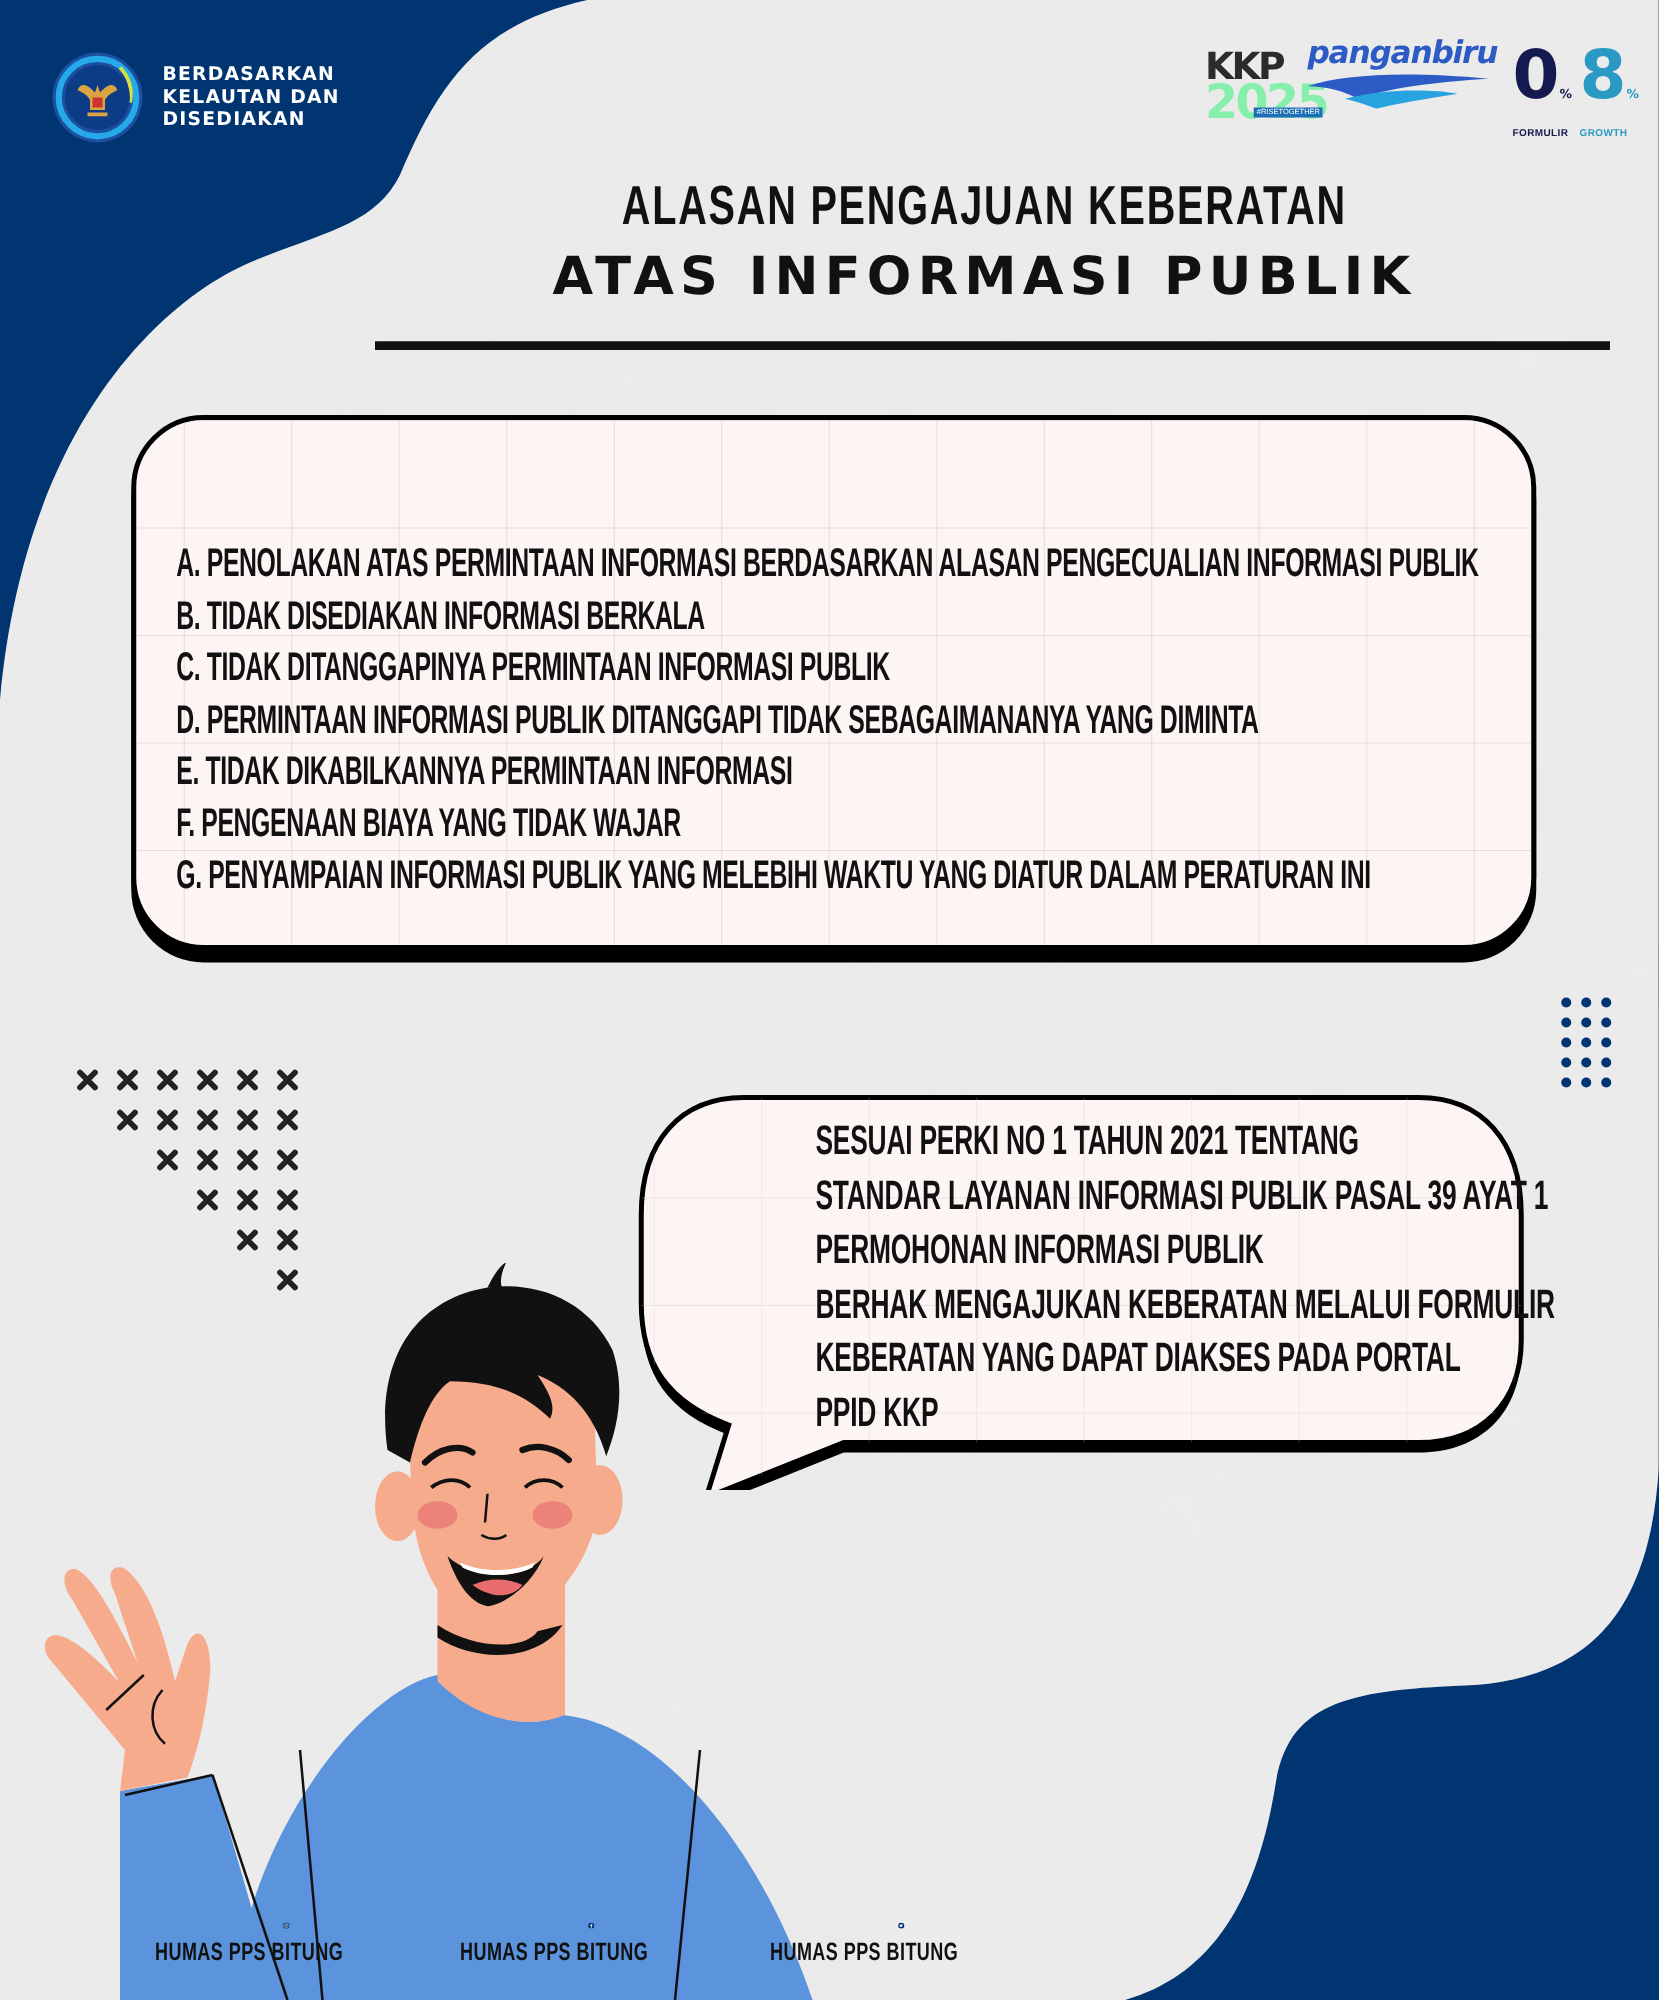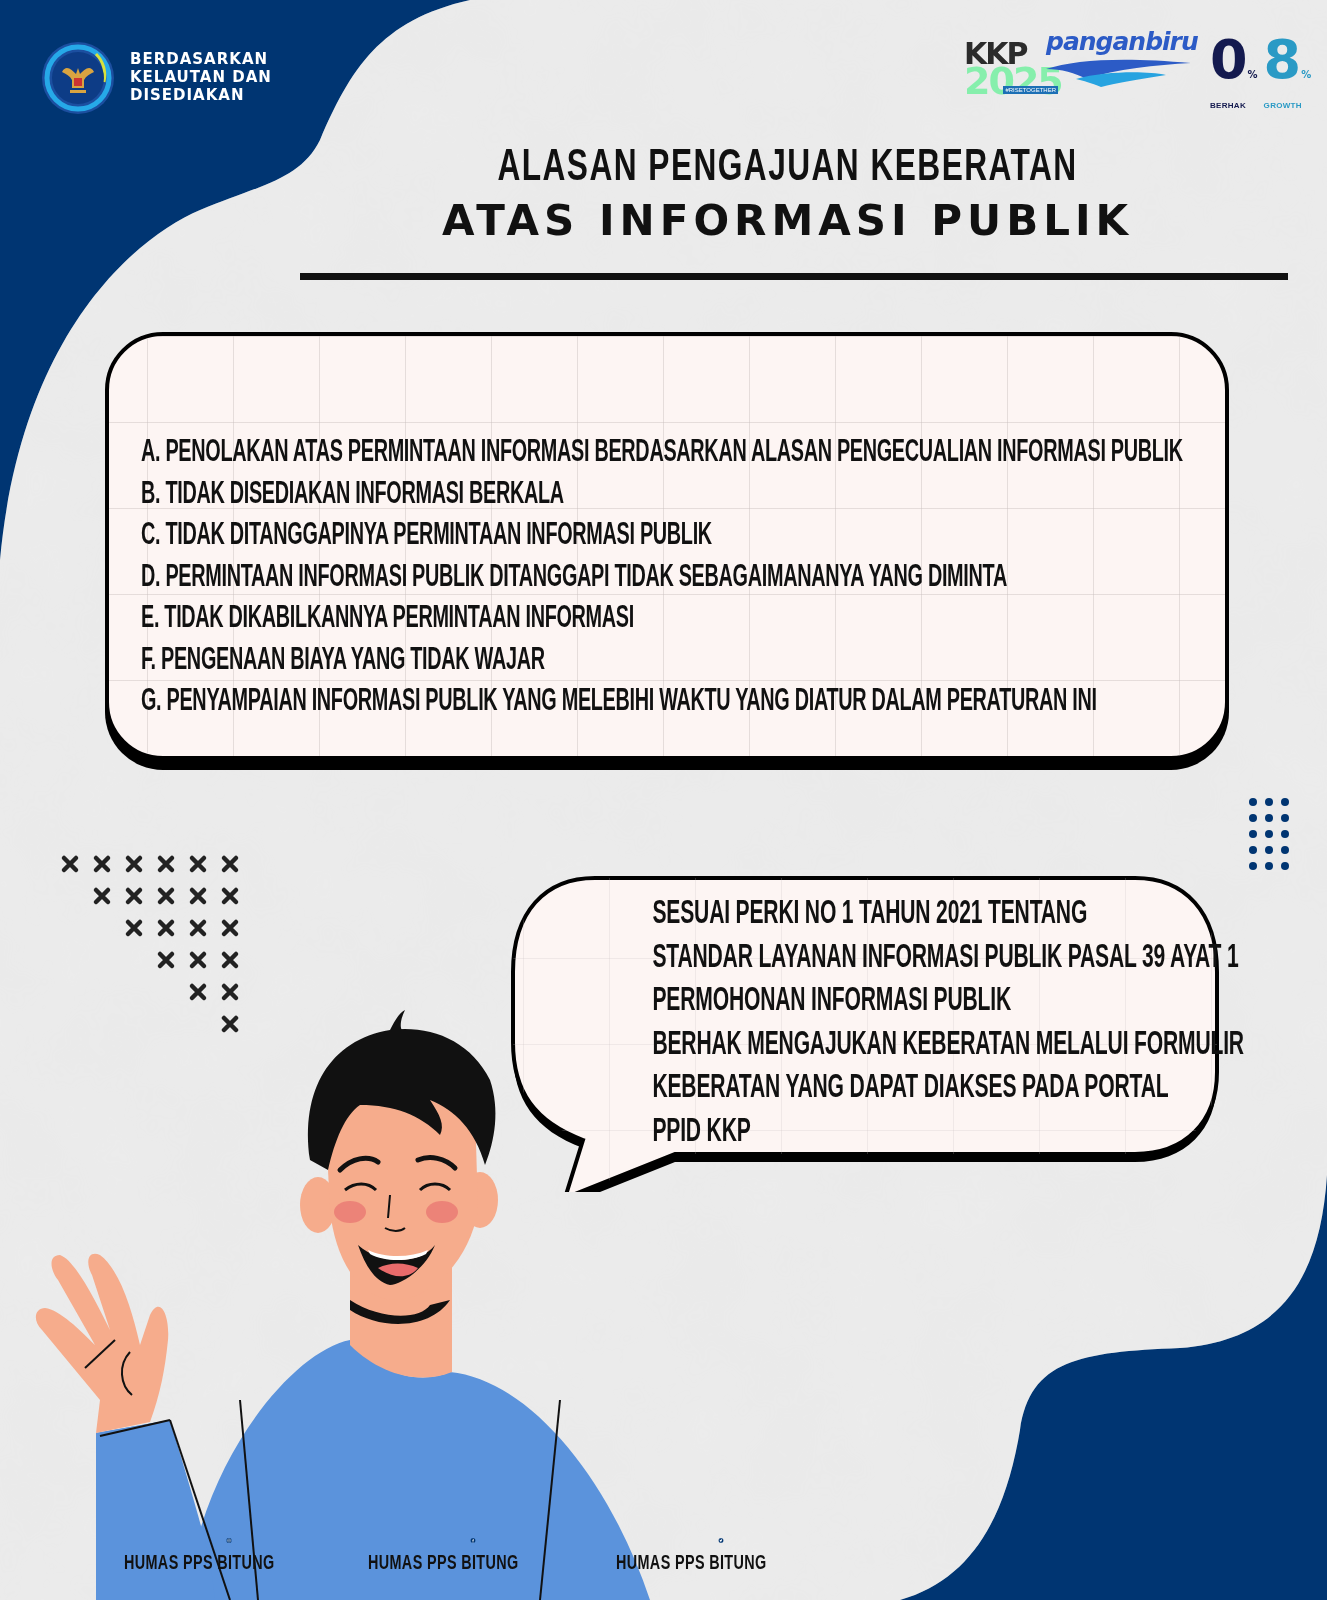--- a/index.html
+++ b/index.html
@@ -102,21 +102,21 @@
 <div class="abs panganbiru">
   <div class="word">panganbiru</div>
   <svg width="150" height="30" viewBox="0 0 150 30" style="position:absolute;left:0;top:30px;">
     <path d="M0,12 C30,2 80,0 145,6 C110,8 70,12 40,22 C30,16 15,12 0,12 Z" fill="#2c5bc6"></path>
     <path d="M30,22 C60,14 100,14 120,18 C95,22 70,26 55,30 C45,26 38,24 30,22 Z" fill="#27a3e0"></path>
   </svg>
 </div>
 <div class="abs poverty" style="display:flex;gap:6px;">
   <div>
     <div class="num" style="color:#141a4f;"><span>0</span><span style="font-size:10px;">%</span></div>
-    <div class="lbl" style="color:#141a4f;">BERHAK</div>
+    <div class="lbl" style="color:#141a4f;">FORMULIR</div>
   </div>
   <div>
     <div class="num" style="color:#2a9ac5;"><span>8</span><span style="font-size:10px;">%</span></div>
     <div class="lbl" style="color:#2a9ac5;">GROWTH</div>
   </div>
 </div>
 
 <div class="abs title-small">ALASAN PENGAJUAN KEBERATAN</div>
 <div class="abs title-big">ATAS INFORMASI PUBLIK</div>
 <div class="abs title-rule"></div>

